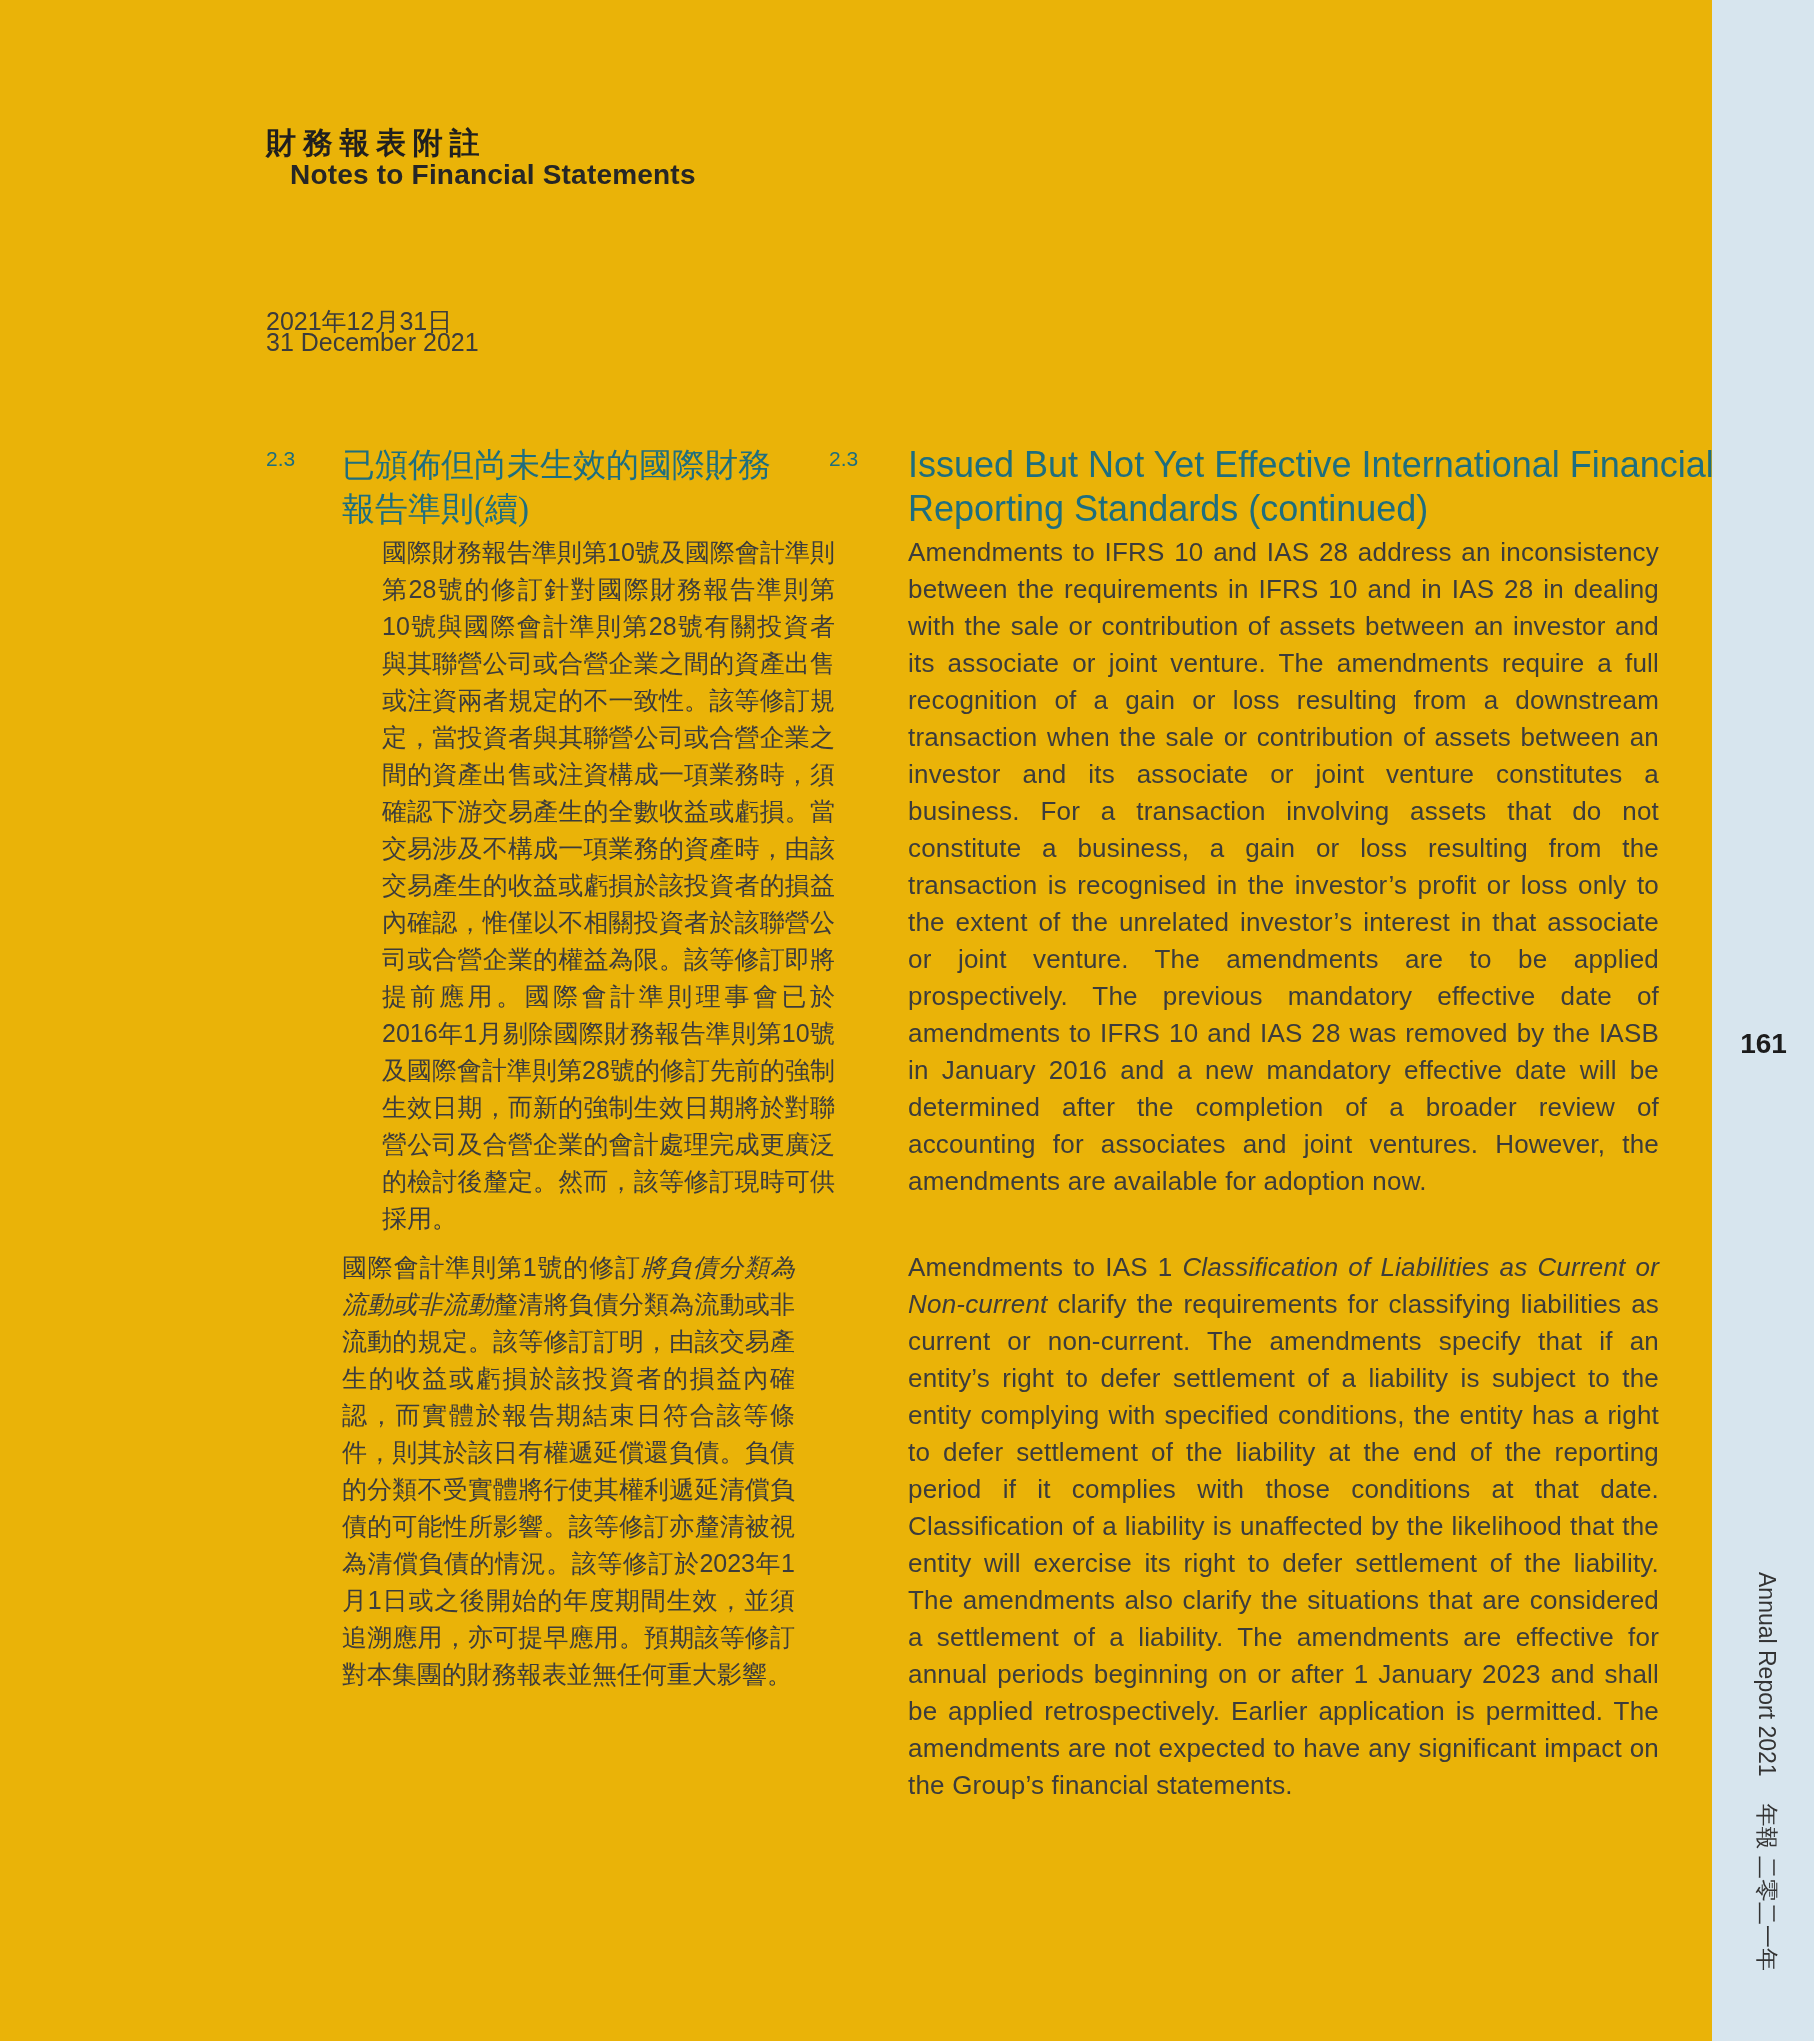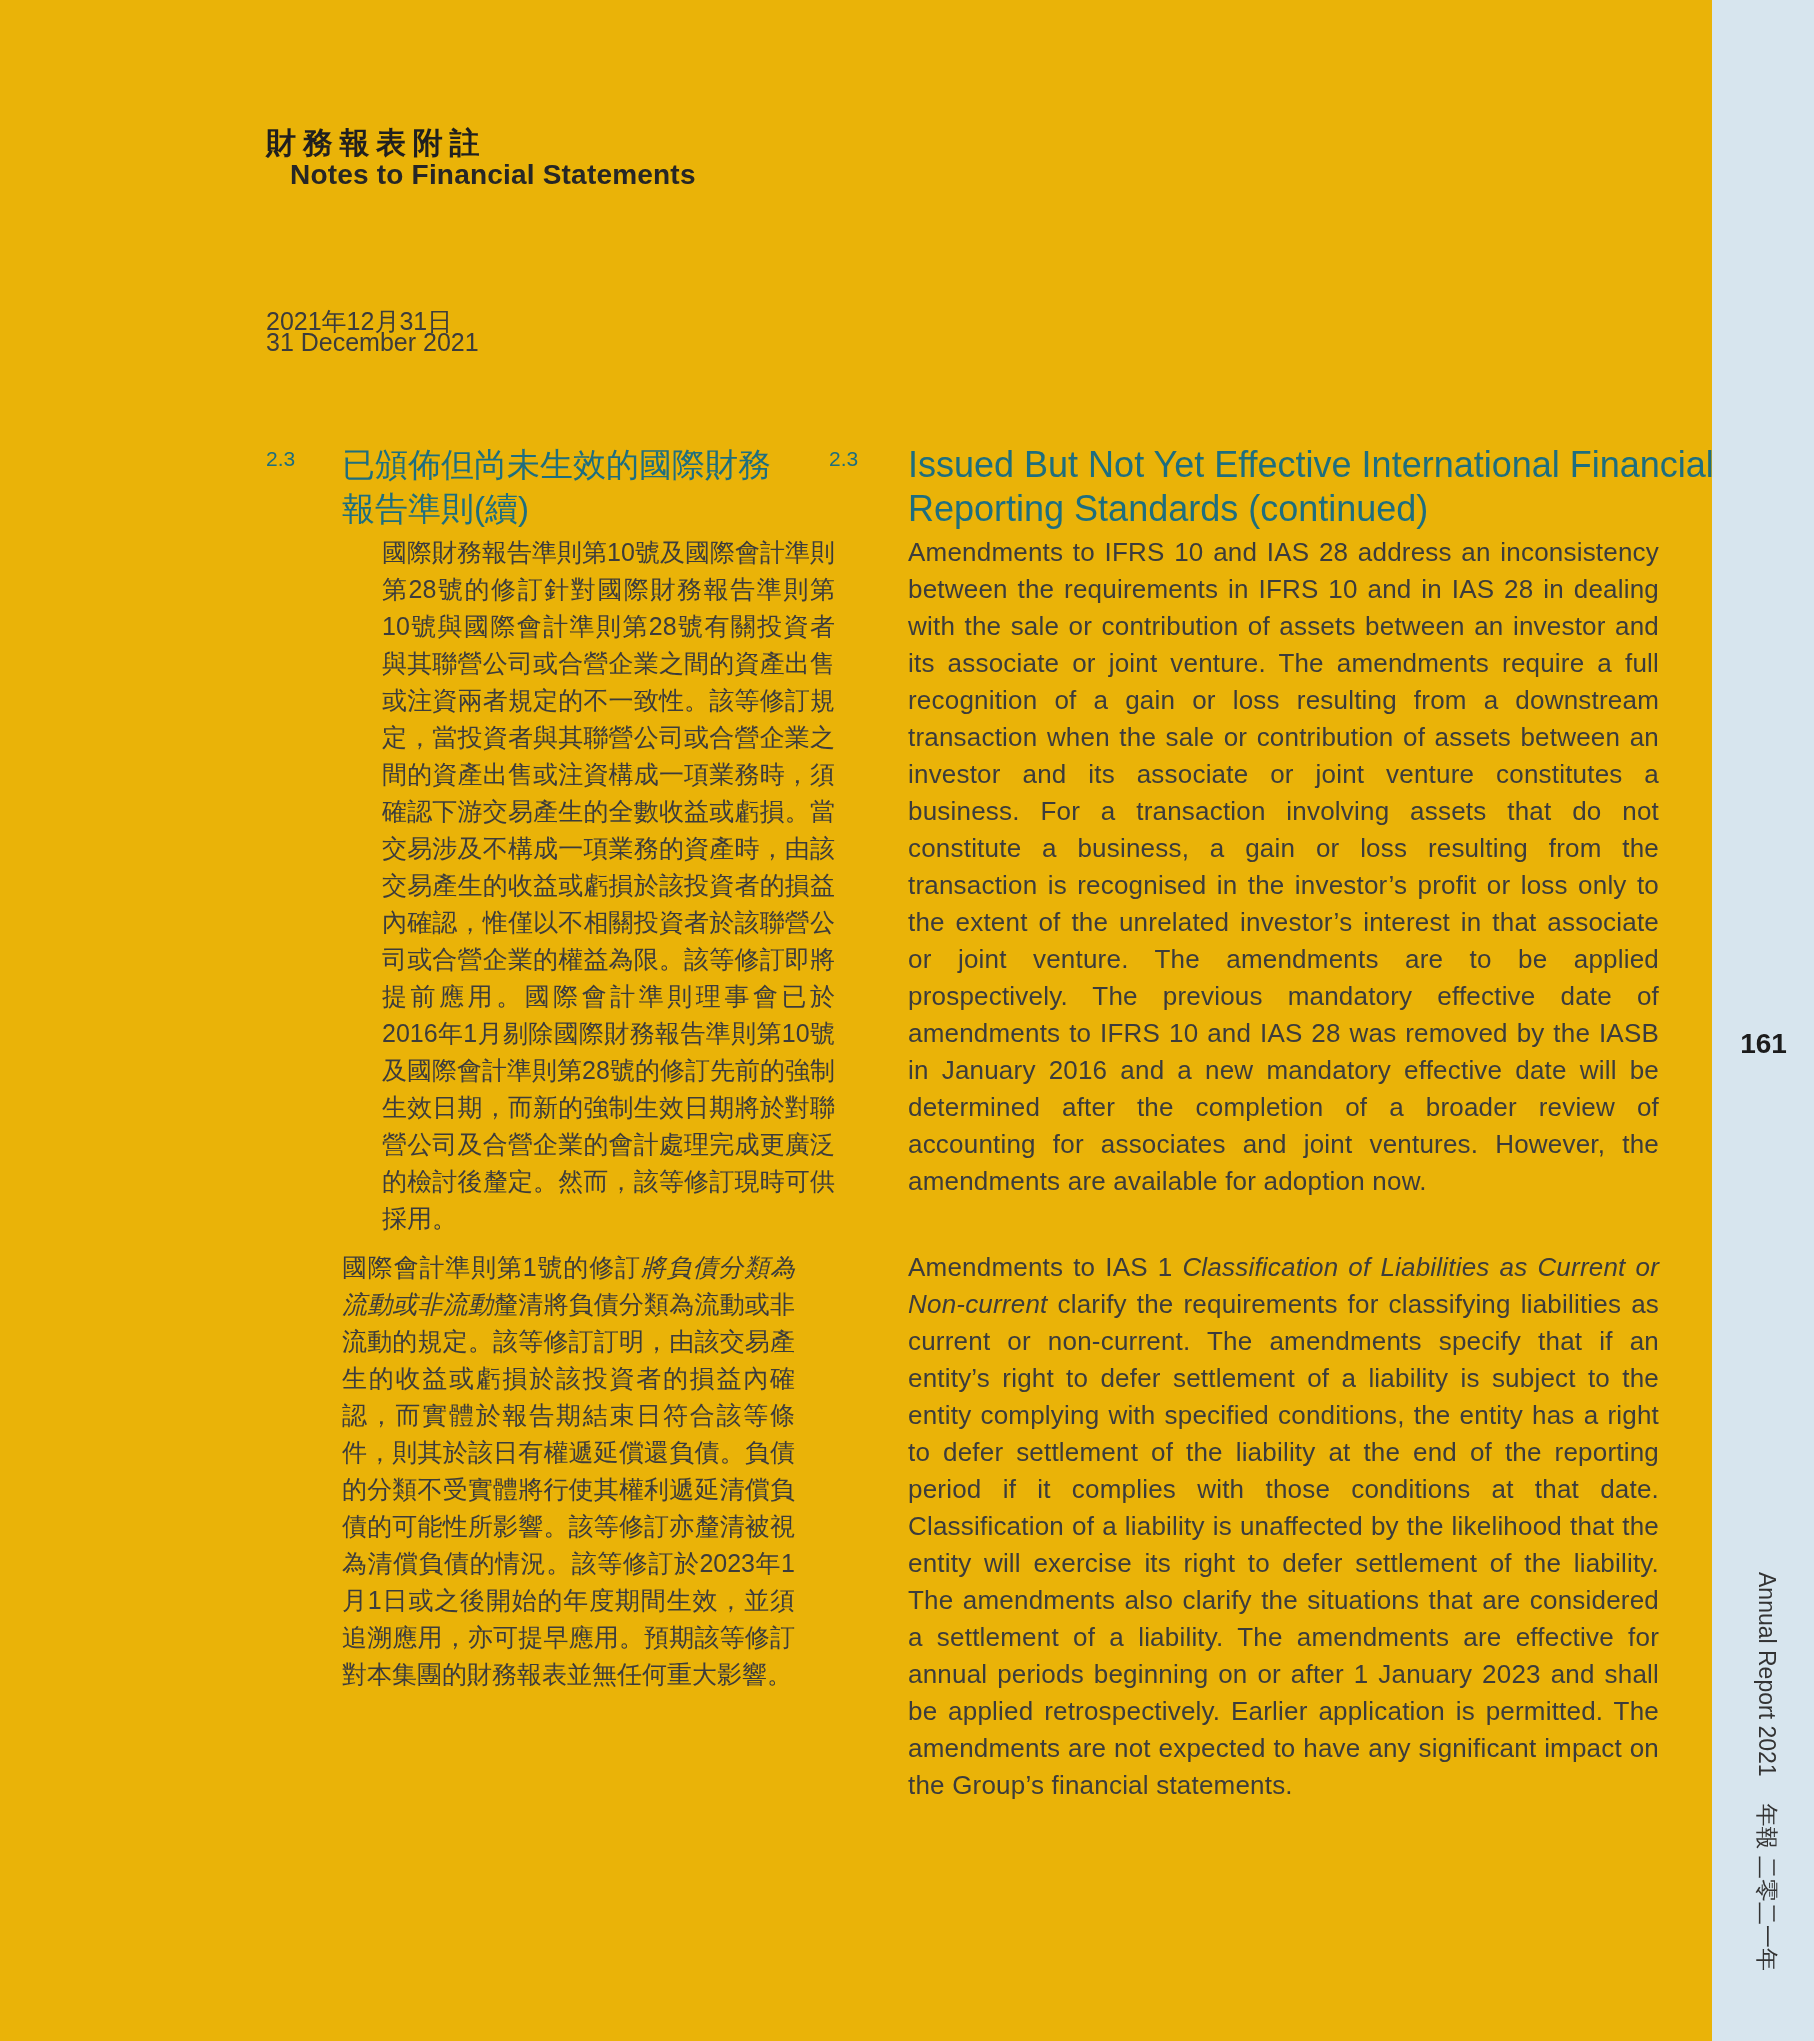--- a/index.html
+++ b/index.html
@@ -79,21 +79,21 @@
 
   <div class="side-band"></div>
 
   <div class="abs header-zh">財務報表附註</div>
   <div class="abs header-en">Notes to Financial Statements</div>
 
   <div class="abs date-zh">2021年12月31日</div>
   <div class="abs date-en">31 December 2021</div>
 
   <div class="abs sec-num" style="left:266px; top:447px;">2.3</div>
-  <div class="abs sec-title" style="left:342px; top:443px;">
+  <div class="abs sec-title" style="left:342px; top:443px;font-family:Liberation Serif, serif;">
     <div>已頒佈但尚未生效的國際財務</div>
     <div>報告準則(續)</div>
   </div>
   <div class="abs body-zh" style="left:342px; top:534px;margin-left:40px;">國際財務報告準則第10號及國際會計準則第28號的修訂針對國際財務報告準則第10號與國際會計準則第28號有關投資者與其聯營公司或合營企業之間的資產出售或注資兩者規定的不一致性。該等修訂規定，當投資者與其聯營公司或合營企業之間的資產出售或注資構成一項業務時，須確認下游交易產生的全數收益或虧損。當交易涉及不構成一項業務的資產時，由該交易產生的收益或虧損於該投資者的損益內確認，惟僅以不相關投資者於該聯營公司或合營企業的權益為限。該等修訂即將提前應用。國際會計準則理事會已於2016年1月剔除國際財務報告準則第10號及國際會計準則第28號的修訂先前的強制生效日期，而新的強制生效日期將於對聯營公司及合營企業的會計處理完成更廣泛的檢討後釐定。然而，該等修訂現時可供採用。</div>
   <div class="abs body-zh" style="left:342px; top:1249px;"><span>國際會計準則第1號的修訂</span><span class="italic">將負債分類為流動或非流動</span><span>釐清將負債分類為流動或非流動的規定。該等修訂訂明，由該交易產生的收益或虧損於該投資者的損益內確認，而實體於報告期結束日符合該等條件，則其於該日有權遞延償還負債。負債的分類不受實體將行使其權利遞延清償負債的可能性所影響。該等修訂亦釐清被視為清償負債的情況。該等修訂於2023年1月1日或之後開始的年度期間生效，並須追溯應用，亦可提早應用。預期該等修訂對本集團的財務報表並無任何重大影響。</span></div>
 
   <div class="abs sec-num" style="left:829px; top:447px;">2.3</div>
   <div class="abs sec-title sec-title-en" style="left:908px; top:443px;">
     <div>Issued But Not Yet Effective International Financial</div>
     <div>Reporting Standards (continued)</div>

